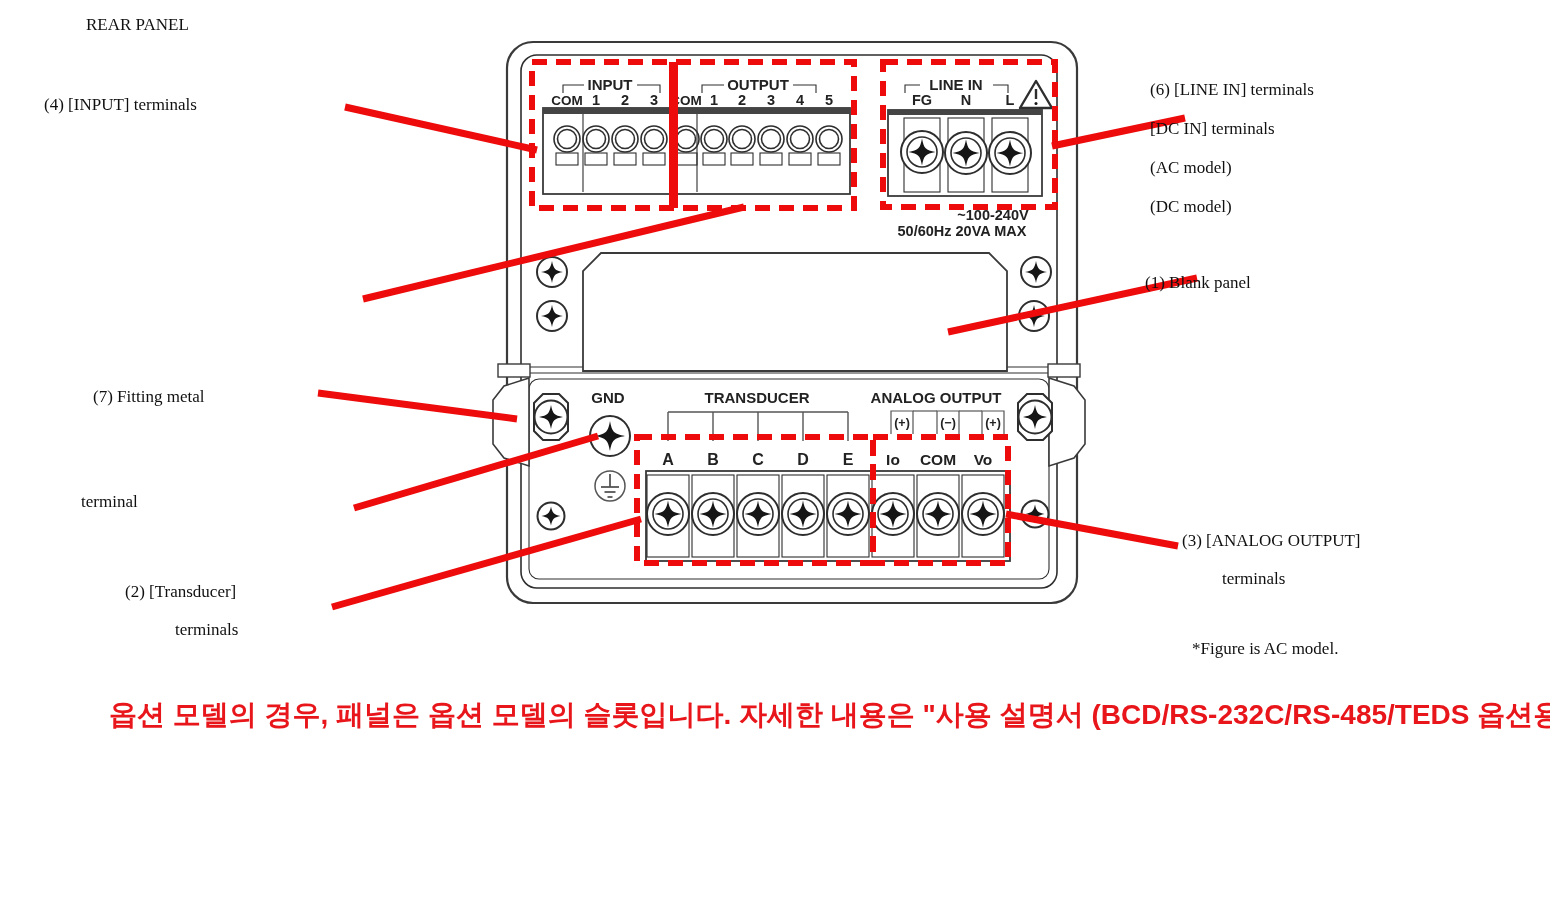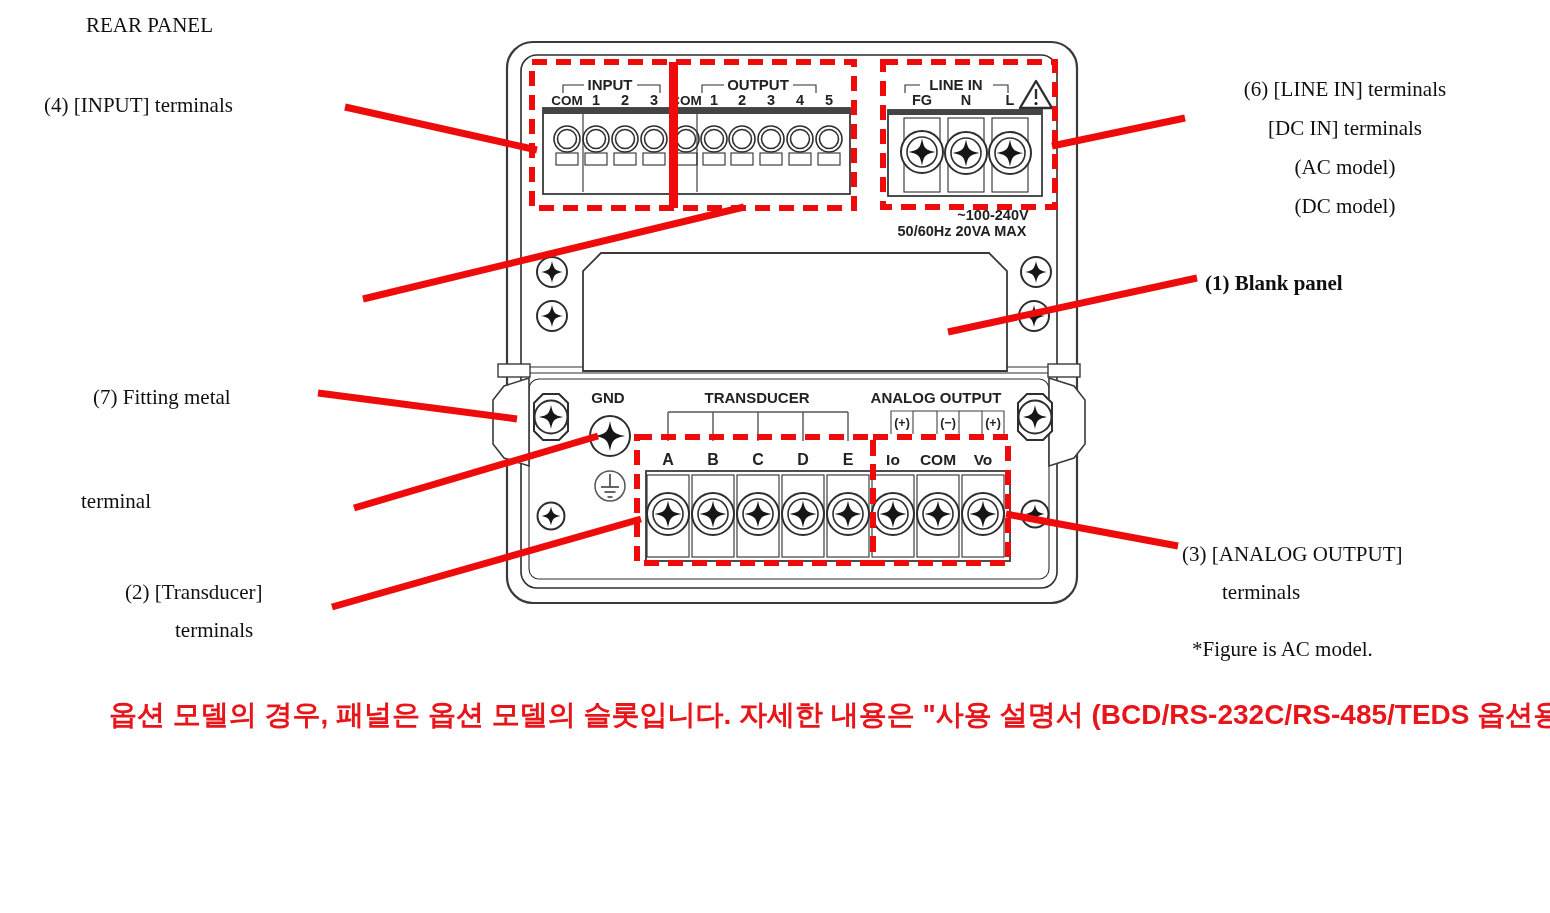--- a/index.html
+++ b/index.html
@@ -1,21 +1,21 @@
 <!DOCTYPE html>
 <html><head>
 <meta charset="utf-8">
 <style>
   html,body{margin:0;padding:0;background:#fff;}
   .stage{position:relative;width:1550px;height:913px;background:#fff;overflow:hidden;
          font-family:"Liberation Serif", serif;}
   .svgwrap{position:absolute;left:0;top:0;}
-  .callout{position:absolute;font-size:21px;color:#101010;white-space:nowrap;line-height:38px;}
+  .callout{position:absolute;font-size:17px;color:#101010;white-space:nowrap;line-height:38px;}
   .callout .ind{display:block;}
-  .center{text-align:center;}
+  .center{text-align:left;}
   .ko{position:absolute;left:109px;top:686px;width:1400px;
       font-family:"Liberation Sans", sans-serif;font-weight:700;
       font-size:28px;line-height:58px;color:#e8151a;white-space:nowrap;}
   
   .ln{fill:none;stroke:#2e2e2e;stroke-width:1.6;}
   .ln1{fill:none;stroke:#2e2e2e;stroke-width:1.1;}
   .ln2{fill:#ffffff;stroke:#2e2e2e;stroke-width:2;}
   .lnf{fill:#ffffff;stroke:#3a3a3a;}
   .blk{fill:#161616;stroke:none;}
   .bar{fill:#444444;stroke:none;}
@@ -257,23 +257,23 @@
     <span class="ind" style="margin-left:50px;">terminals</span>
   </div>
 
   <div class="callout center" style="left:1150px;top:70px;width:390px;line-height:39px;">
     <span class="ind">(6) [LINE IN] terminals</span>
     <span class="ind">[DC IN] terminals</span>
     <span class="ind">(AC model)</span>
     <span class="ind">(DC model)</span>
   </div>
 
-  <div class="callout" style="left:1205px;top:264px;font-weight:bold;">(1) Blank panel</div>
-
-  <div class="callout" style="left:1182px;top:522px;line-height:38px;margin-top:13px;">
+  <div class="callout" style="left:1145px;top:264px;">(1) Blank panel</div>
+
+  <div class="callout" style="left:1182px;top:522px;line-height:38px;">
     <span class="ind">(3) [ANALOG OUTPUT]</span>
     <span class="ind" style="margin-left:40px;">terminals</span>
   </div>
 
   <div class="callout" style="left:1192px;top:630px;font-family:Liberation Serif, serif;">*Figure is AC model.</div>
 
   <div class="ko">
     <span class="ind">옵션 모델의 경우, 패널은 옵션 모델의 슬롯입니다. 자세한 내용은 "사용 설명서</span>
     <span class="ind">(BCD/RS-232C/RS-485/TEDS 옵션용)" 및 "사용 설명서(CC-LINK 옵션용)" 별도 볼륨을</span>
     

